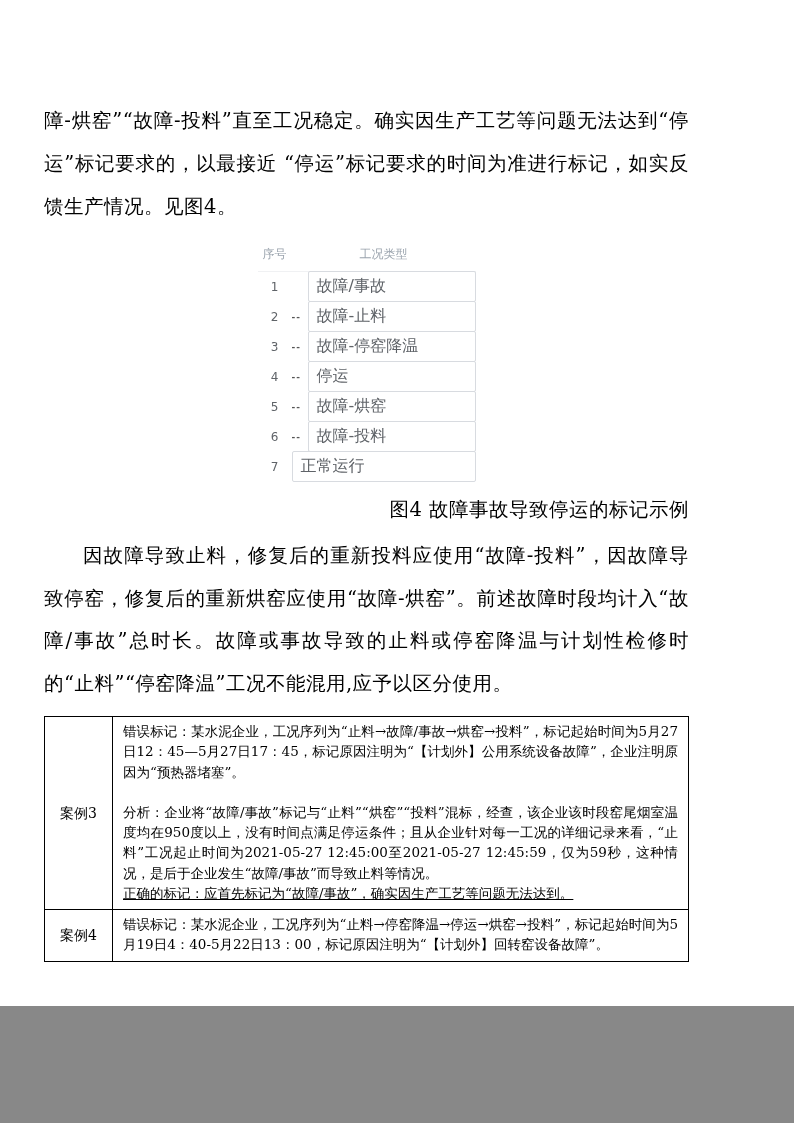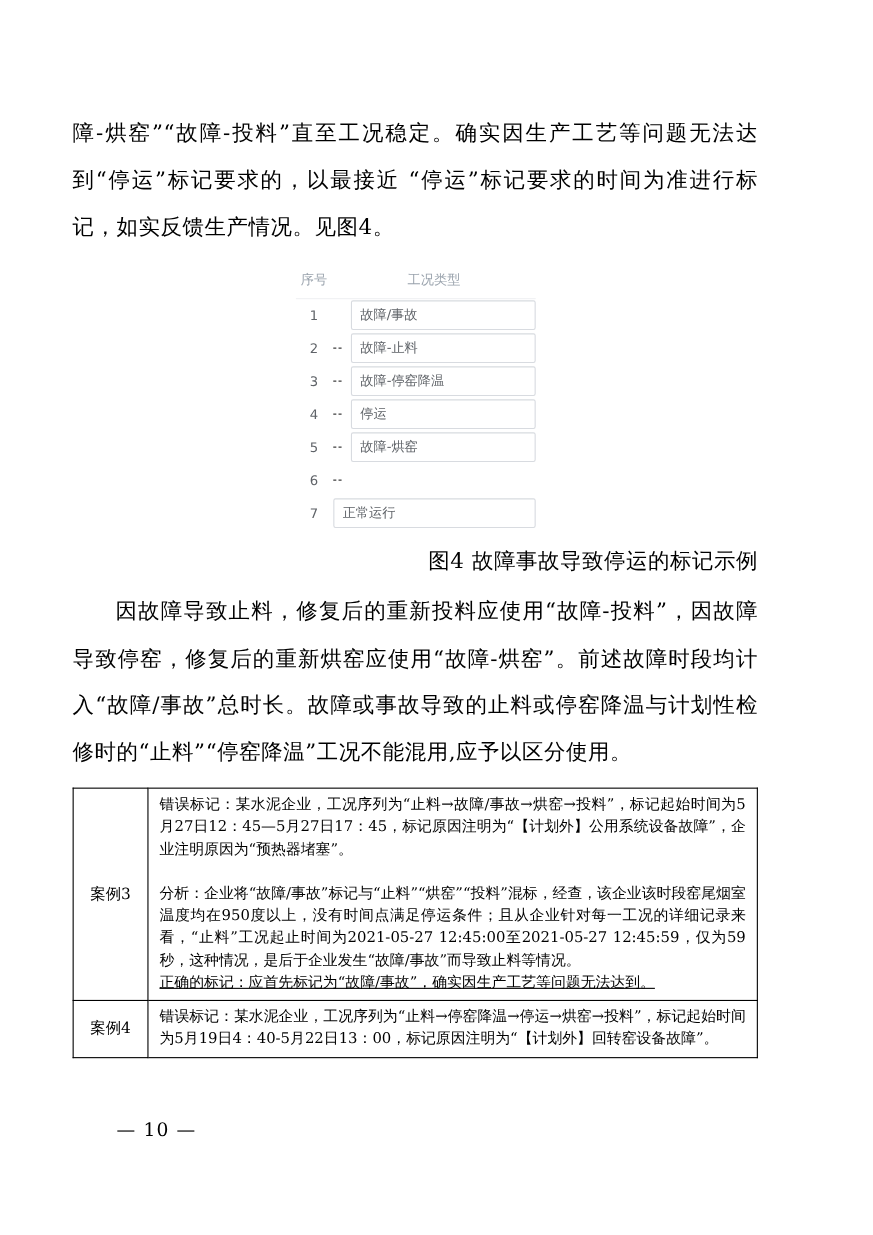--- a/index.html
+++ b/index.html
@@ -1,24 +1,24 @@
 <!DOCTYPE html>
 <html><head>
 <meta charset="utf-8">
 <style>
   * { box-sizing: border-box; }
   html, body { margin: 0; padding: 0; background: #888; }
   .page {
-    width: 794px; height: 1123px;
+    width: 794px; height: 1006px;
     margin: 0 auto;
     background: #ffffff;
     position: relative;
     font-family: "DejaVu Serif", "Liberation Serif", serif;
     color: #000;
-    padding: 100px 105px 0 66px;
+    padding: 100px 105px 0 44px;
     overflow: hidden;
   }
   .body-text {
     font-size: 19.5px;
     line-height: 2.2;
     text-align: justify;
     margin: 0;
     letter-spacing: 0.5px;
   }
   .indent { text-indent: 2em; }
@@ -54,21 +54,21 @@
     width: 16px;
     font-size: 9px;
     font-weight: bold;
     color: #555;
     letter-spacing: 1px;
   }
   .fig-box {
     flex: 1;
     border: 1px solid #d8dbe0;
     border-radius: 2px;
-    font-size: 12px;
+    font-size: 16px;
     color: #5f6368;
     padding: 4px 8px;
     white-space: nowrap;
     overflow: hidden;
     background: #fff;
   }
   .fig-box.full { margin-left: -16px; }
 
   .caption {
     text-align: right;
@@ -142,20 +142,21 @@
       <span class="fig-box">停运</span>
     </div>
     <div class="fig-row">
       <span class="fig-num">5</span>
       <span class="fig-dash">--</span>
       <span class="fig-box">故障-烘窑</span>
     </div>
     <div class="fig-row">
       <span class="fig-num">6</span>
       <span class="fig-dash">--</span>
+      <span class="fig-box">故障-投料</span>
     </div>
     <div class="fig-row">
       <span class="fig-num">7</span>
       <span class="fig-dash"></span>
       <span class="fig-box full">正常运行</span>
     </div>
   </div>
 
   <p class="caption">图4 故障事故导致停运的标记示例</p>
 

